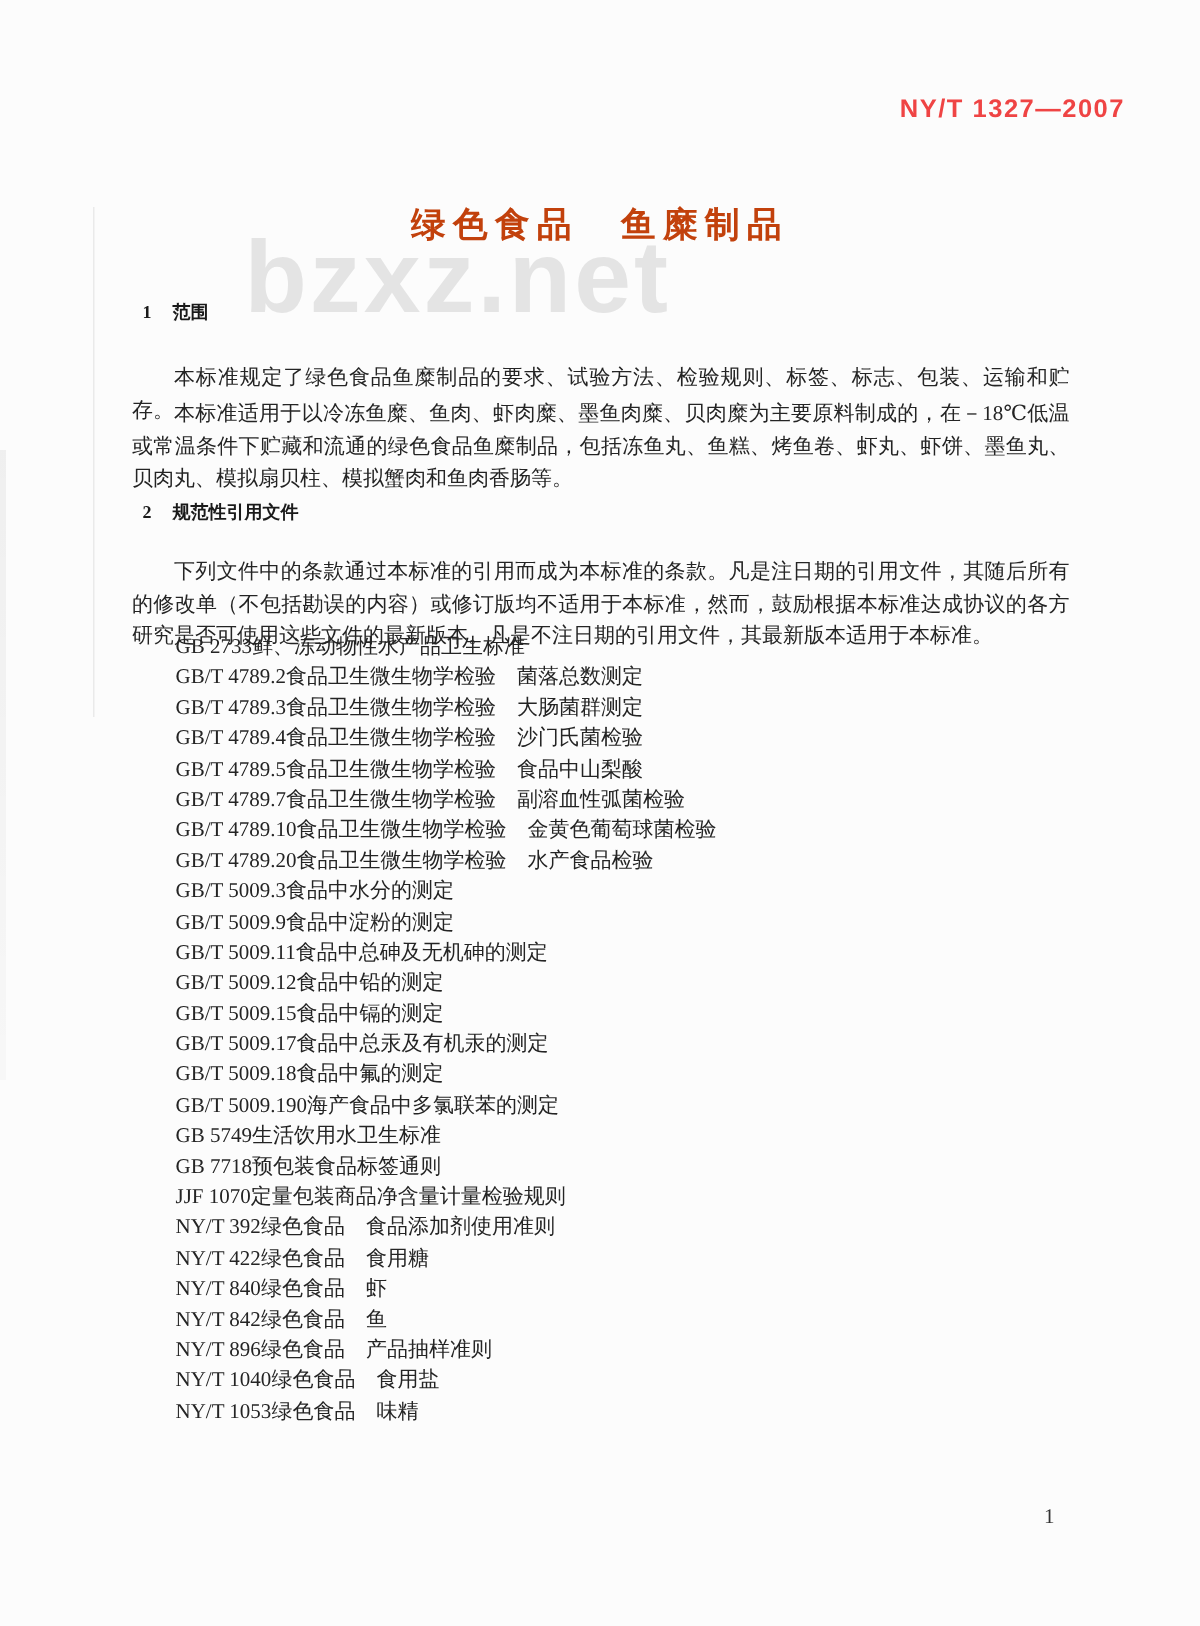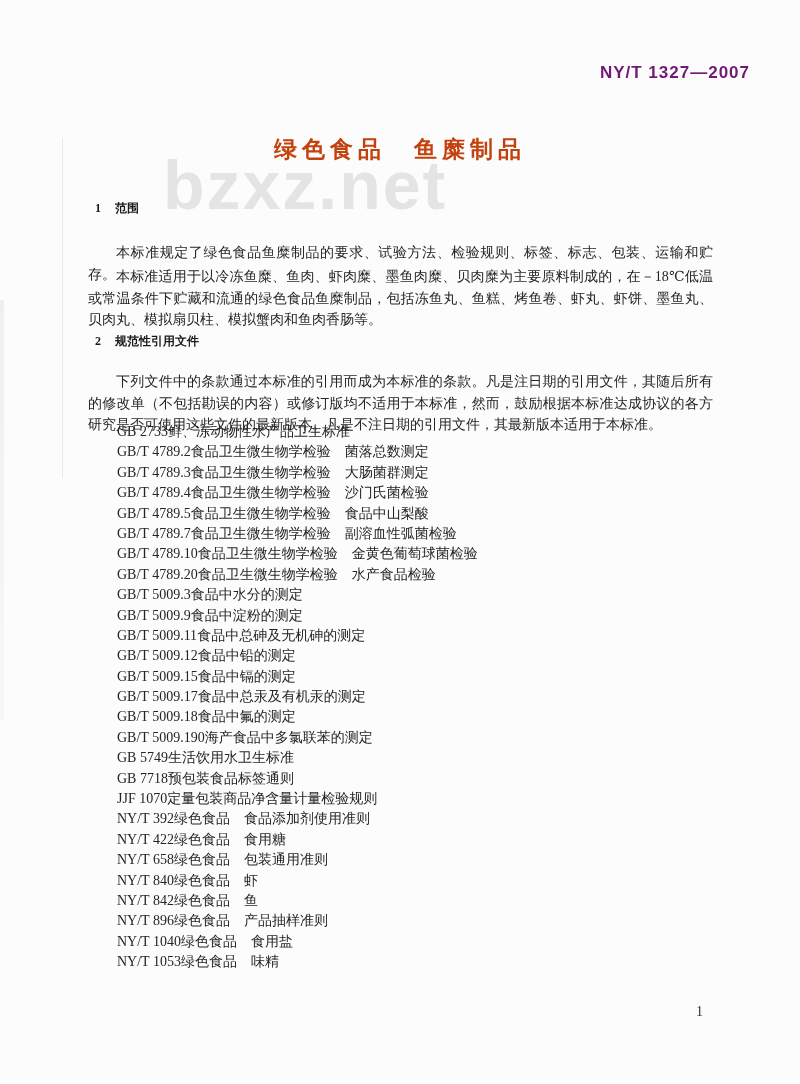--- a/index.html
+++ b/index.html
@@ -26,21 +26,21 @@
     width: 4px; height: 420px;
     background: linear-gradient(to bottom, rgba(0,0,0,0.05), rgba(0,0,0,0.02));
   }
   .doc-number {
     position: absolute;
     top: 63px; right: 50px;
     font-family: "Liberation Sans", "DejaVu Sans", sans-serif;
     font-weight: bold;
     font-size: 17px;
     letter-spacing: 1px;
-    color: #701a75;
+    color: #ef4444;
     margin-left: 24px;
   }
   .watermark {
     position: absolute;
     left: 163px; top: 146px;
     font-family: "Liberation Sans", "DejaVu Sans", sans-serif;
     font-weight: bold;
     font-size: 68px;
     letter-spacing: 2px;
     color: #e4e4e4;
@@ -196,23 +196,20 @@
         <div class="ref-row">
         <span class="ref-code">JJF 1070</span><span class="ref-title">定量包装商品净含量计量检验规则</span>
       </div>
         <div class="ref-row">
         <span class="ref-code">NY/T 392</span><span class="ref-title">绿色食品　食品添加剂使用准则</span>
       </div>
         <div class="ref-row">
         <span class="ref-code">NY/T 422</span><span class="ref-title">绿色食品　食用糖</span>
       </div>
         <div class="ref-row">
-        <span class="ref-code">NY/T 658</span><span class="ref-title">绿色食品　包装通用准则</span>
-      </div>
-        <div class="ref-row">
         <span class="ref-code">NY/T 840</span><span class="ref-title">绿色食品　虾</span>
       </div>
         <div class="ref-row">
         <span class="ref-code">NY/T 842</span><span class="ref-title">绿色食品　鱼</span>
       </div>
         <div class="ref-row">
         <span class="ref-code">NY/T 896</span><span class="ref-title">绿色食品　产品抽样准则</span>
       </div>
         <div class="ref-row">
         <span class="ref-code">NY/T 1040</span><span class="ref-title">绿色食品　食用盐</span>

